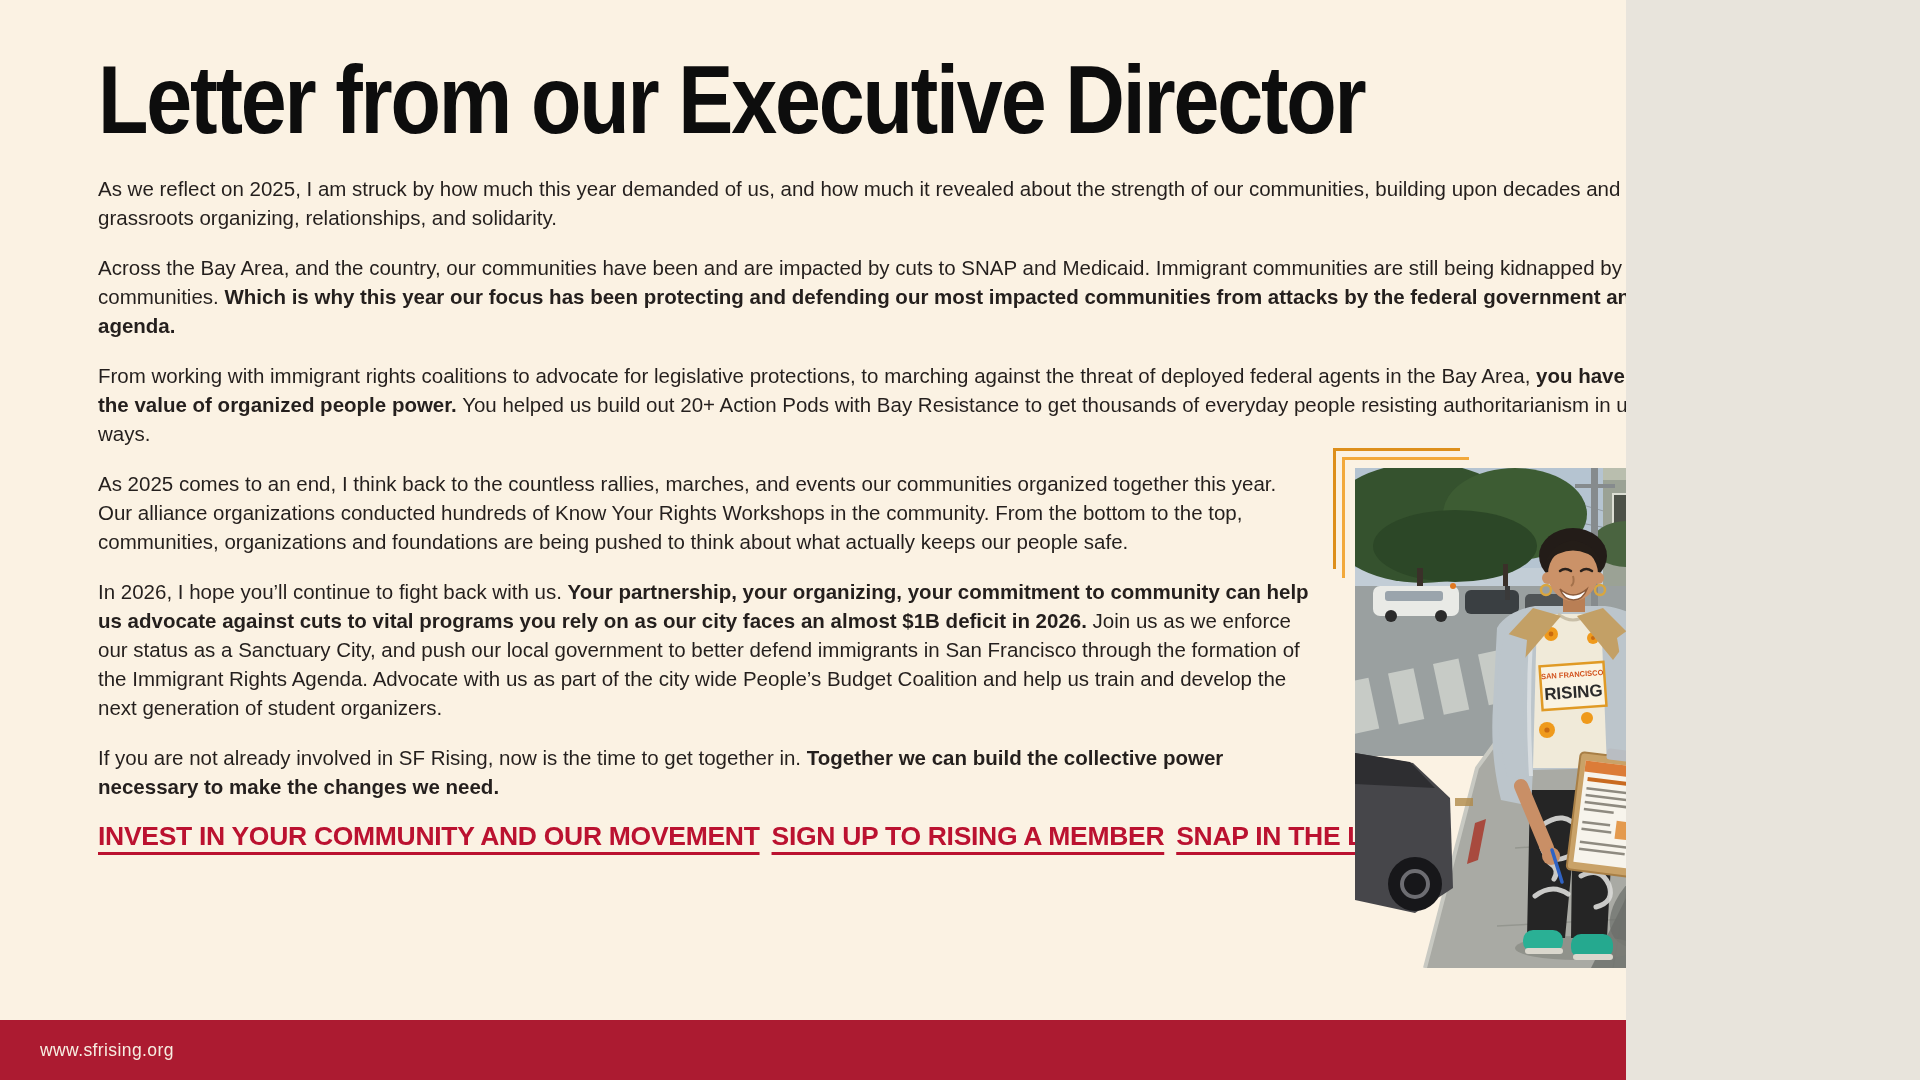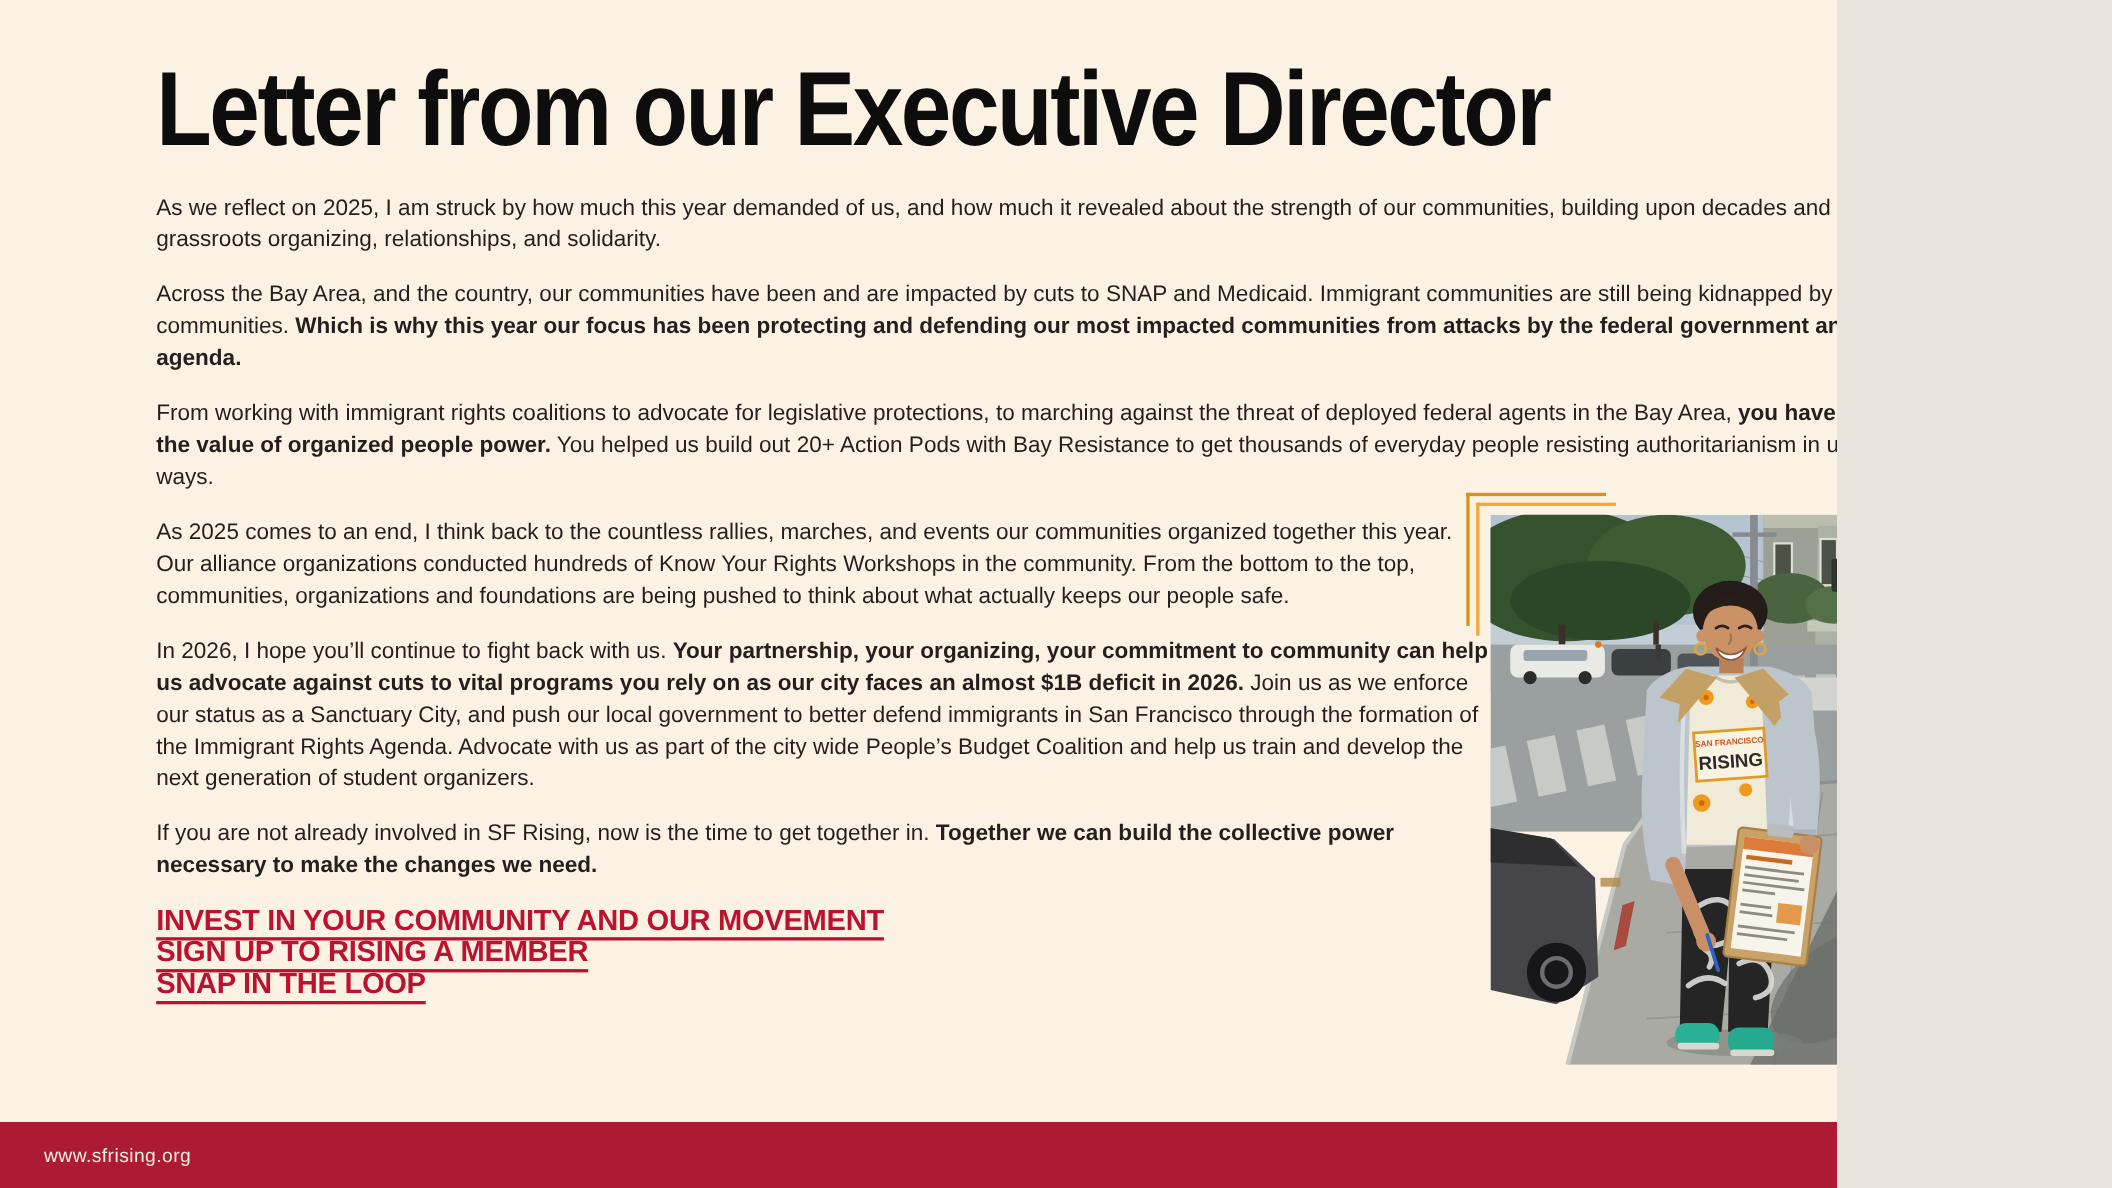--- a/index.html
+++ b/index.html
@@ -1,32 +1,32 @@
 <!DOCTYPE html>
 <html><head>
 <meta charset="utf-8">
 <style>
   html,body { margin:0; padding:0; background:#e8e4dc; }
   .page {
     position:relative; width:1626px; height:1080px;
     background:#FBF2E3; overflow:hidden;
-    font-family:"Liberation Sans", sans-serif; color:#241F1D;padding-left:44px;
+    font-family:"Liberation Sans", sans-serif; color:#241F1D;
   }
   .content { padding:52px 50px 0 98px; }
   h1.title {
     margin:0 0 26px 0; color:#0D0D0D;
     font-size:96px; font-weight:800; letter-spacing:-2.5px; line-height:1.0;
     white-space:nowrap; transform:scaleX(.86); transform-origin:left center;
   }
   .para { margin:0 0 21px 0; font-size:20.5px; line-height:29px; }
   .para strong { font-weight:700; }
   .text-full  { width:1772px; }
   .text-narrow{ width:1215px; }
   .signature { font-size:20.5px; line-height:29px; margin:0 0 10px 0; }
-  .links { display:flex; flex-direction:column; margin-top:4px; width:max-content; }
+  .links { display:flex; flex-direction:row; gap:12px; margin-top:4px; width:max-content; }
   .cta-link {
     color:#BB1230; font-size:26.5px; font-weight:800; letter-spacing:-.3px; line-height:29px;
     text-decoration:underline; text-decoration-thickness:2.5px; text-underline-offset:7px;
     width:max-content; cursor:pointer;
   }
   .photo-wrap { position:absolute; left:1355px; top:468px; width:438px; height:500px; }
   .photo-svg { position:absolute; left:0; top:0; width:438px; height:500px; display:block; }
   .bracket { position:absolute; width:124px; height:118px; pointer-events:none; }
   .tl-outer { left:-22px; top:-20px;  border-top:3px solid #DD8F1B;  border-left:3px solid #DD8F1B; }
   .tl-inner { left:-13px; top:-11px;  border-top:3px solid #F2A93B;  border-left:3px solid #F2A93B; }

